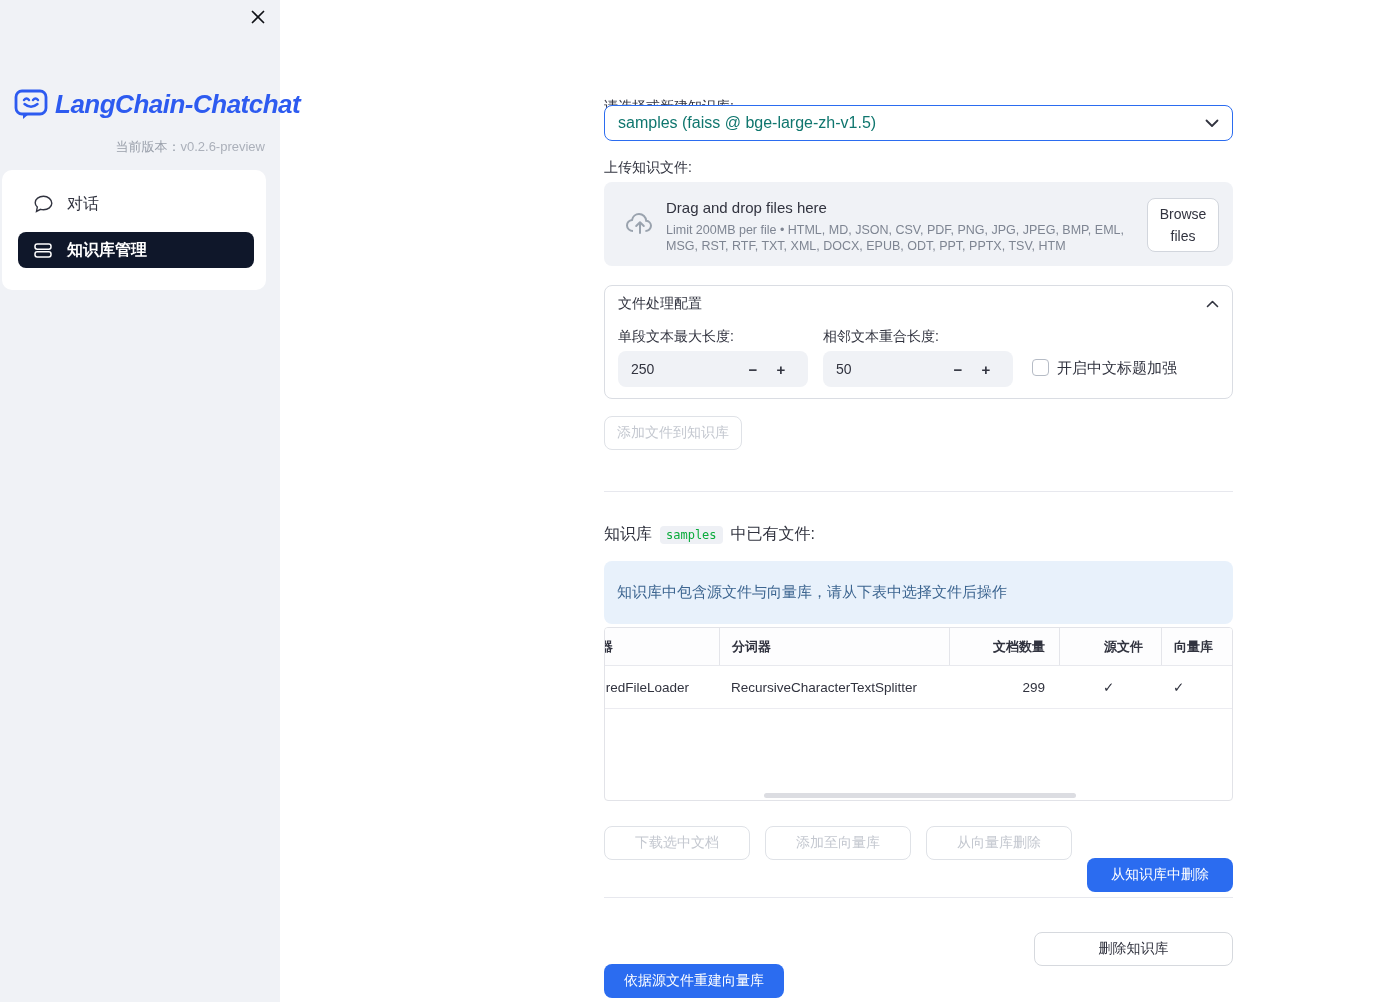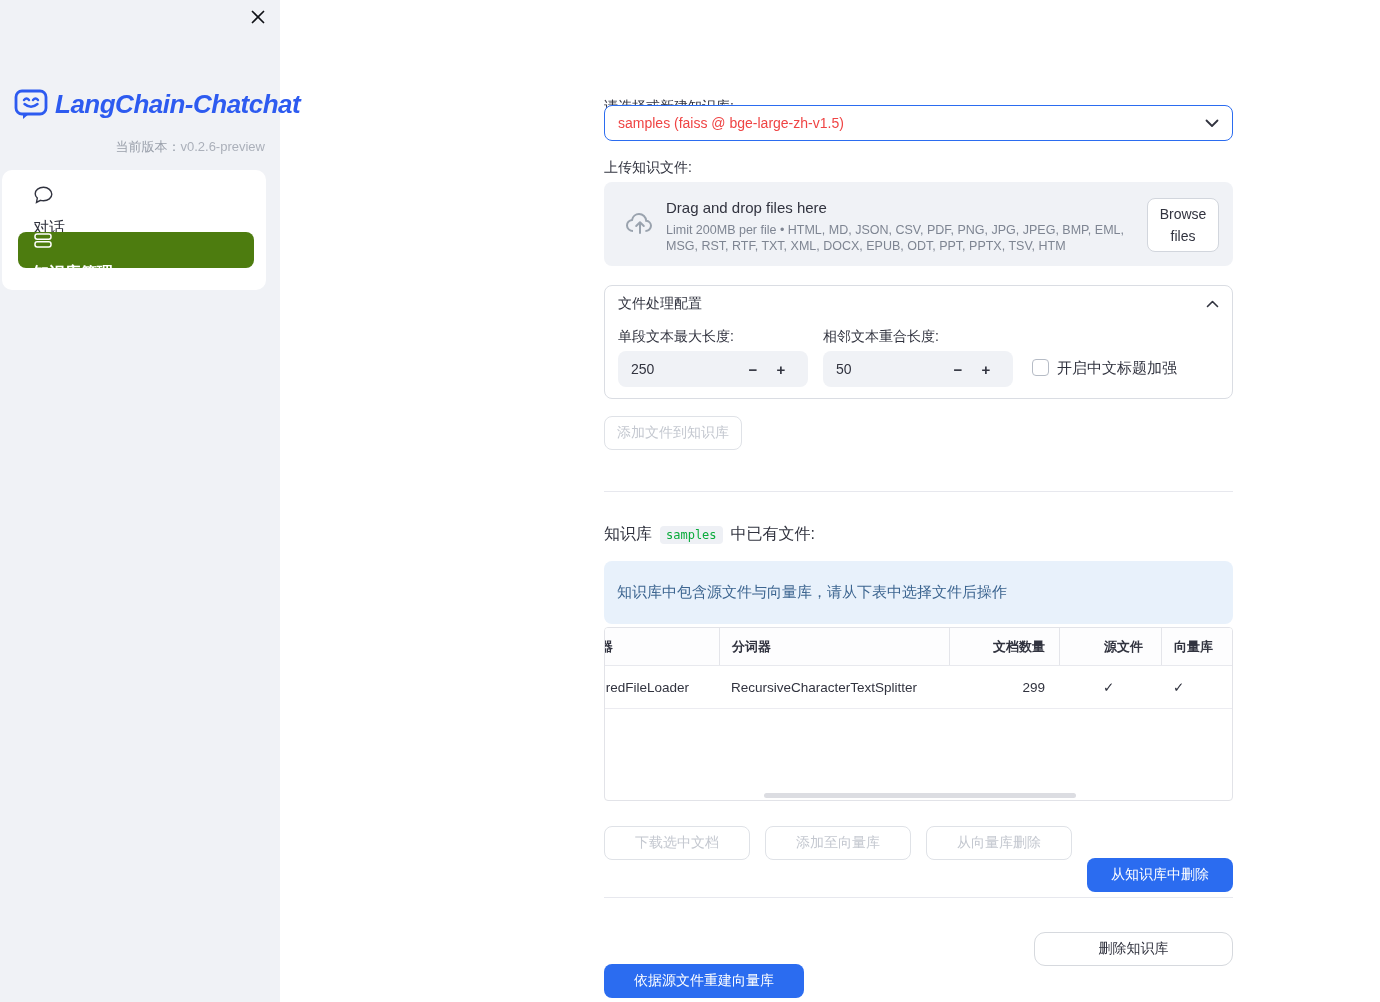--- a/index.html
+++ b/index.html
@@ -8,29 +8,29 @@
 
   
   .sidebar { position:absolute; left:0; top:0; width:280px; height:1002px; background:#f0f2f6;padding-left:30px; }
   .sb-close { position:absolute; left:244px; top:3px; width:28px; height:28px; display:flex; align-items:center; justify-content:center; cursor:pointer; }
   .logo-row { position:absolute; left:13px; top:86px; display:flex; align-items:center; gap:6px; }
   .logo-text { font-size:26px; font-style:italic; font-weight:700; letter-spacing:-0.5px; color:#2d5bf0; white-space:nowrap; }
   .version { position:absolute; left:0; top:138px; width:265px; text-align:right; font-size:13px; }
   .version .vlab { color:#9aa0ab;margin-left:34px; }
   .version .vval { color:#abb0ba; }
   .menu-card { position:absolute; left:2px; top:170px; width:264px; height:120px; background:#ffffff; border-radius:10px; }
-  .menu-item { position:absolute; left:16px; width:236px; height:36px; display:flex; gap:14px; padding-left:15px; border-radius:8px; cursor:pointer; font-size:16px; color:#31333f;flex-direction:column; }
-  .menu-item.selected { background:#4d7c0f; color:#ffffff; font-weight:600; }
+  .menu-item { position:absolute; left:16px; width:236px; height:36px; display:flex; align-items:center; gap:14px; padding-left:15px; border-radius:8px; cursor:pointer; font-size:16px; color:#31333f; }
+  .menu-item.selected { background:#0f172a; color:#ffffff; font-weight:600; }
   .menu-item .mi-icon { display:flex; width:20px; justify-content:center; }
 
   
   .field-label { position:absolute; font-size:14px; color:#31333f; }
 
   .selectbox { position:absolute; left:604px; top:105px; width:629px; height:36px; background:#fff; border:1px solid #2b6cf0; border-radius:8px; display:flex; align-items:center; padding:0 13px; cursor:pointer; }
-  .selectbox .sel-val { font-size:14px; color:#ef4444; flex:1; }
+  .selectbox .sel-val { font-size:16px; color:#0f766e; flex:1; }
 
   .uploader { position:absolute; left:604px; top:182px; width:629px; height:84px; background:#f0f2f6; border-radius:8px; }
   .up-icon { position:absolute; left:20px; top:26px; }
   .up-title { position:absolute; left:62px; top:17px; font-size:15px; color:#31333f; }
   .up-limit { position:absolute; left:62px; top:40px; width:478px; font-size:12.5px; line-height:16px; color:#7e London8694; color:#7e8592; }
   .browse-btn { position:absolute; right:14px; top:16px; width:72px; height:54px; background:#fff; border:1px solid #d2d6dd; border-radius:8px; display:flex; align-items:center; justify-content:center; text-align:center; font-size:14px; line-height:22px; color:#31333f; cursor:pointer; padding:0 8px; }
 
   .expander { position:absolute; left:604px; top:285px; width:629px; height:114px; border:1px solid #dadde3; border-radius:8px; background:#fff; }
   .exp-header { position:absolute; left:0; top:0; width:100%; height:36px; display:flex; align-items:center; padding:0 13px; cursor:pointer; }
   .exp-title { font-size:14px; color:#31333f; flex:1; }
@@ -207,16 +207,16 @@
     <div class="hscroll-thumb"></div>
   </div>
 
   <div class="btn disabled" style="left:604px; top:826px; width:146px;">下载选中文档</div>
   <div class="btn disabled" style="left:765px; top:826px; width:146px;">添加至向量库</div>
   <div class="btn disabled" style="left:926px; top:826px; width:146px;">从向量库删除</div>
   <div class="btn primary" style="left:1087px; top:826px; width:146px;">从知识库中删除</div>
 
   <div class="hdivider" style="top:897px;"></div>
 
-  <div class="btn primary" style="left:604px; top:932px; width:200px;">依据源文件重建向量库</div>
-  <div class="btn" style="left:1034px; top:932px; width:199px;border-radius:11px;">删除知识库</div>
+  <div class="btn primary" style="left:604px; top:932px; width:180px;">依据源文件重建向量库</div>
+  <div class="btn" style="left:1034px; top:932px; width:199px;">删除知识库</div>
 
 </div>
 
 </body></html>

